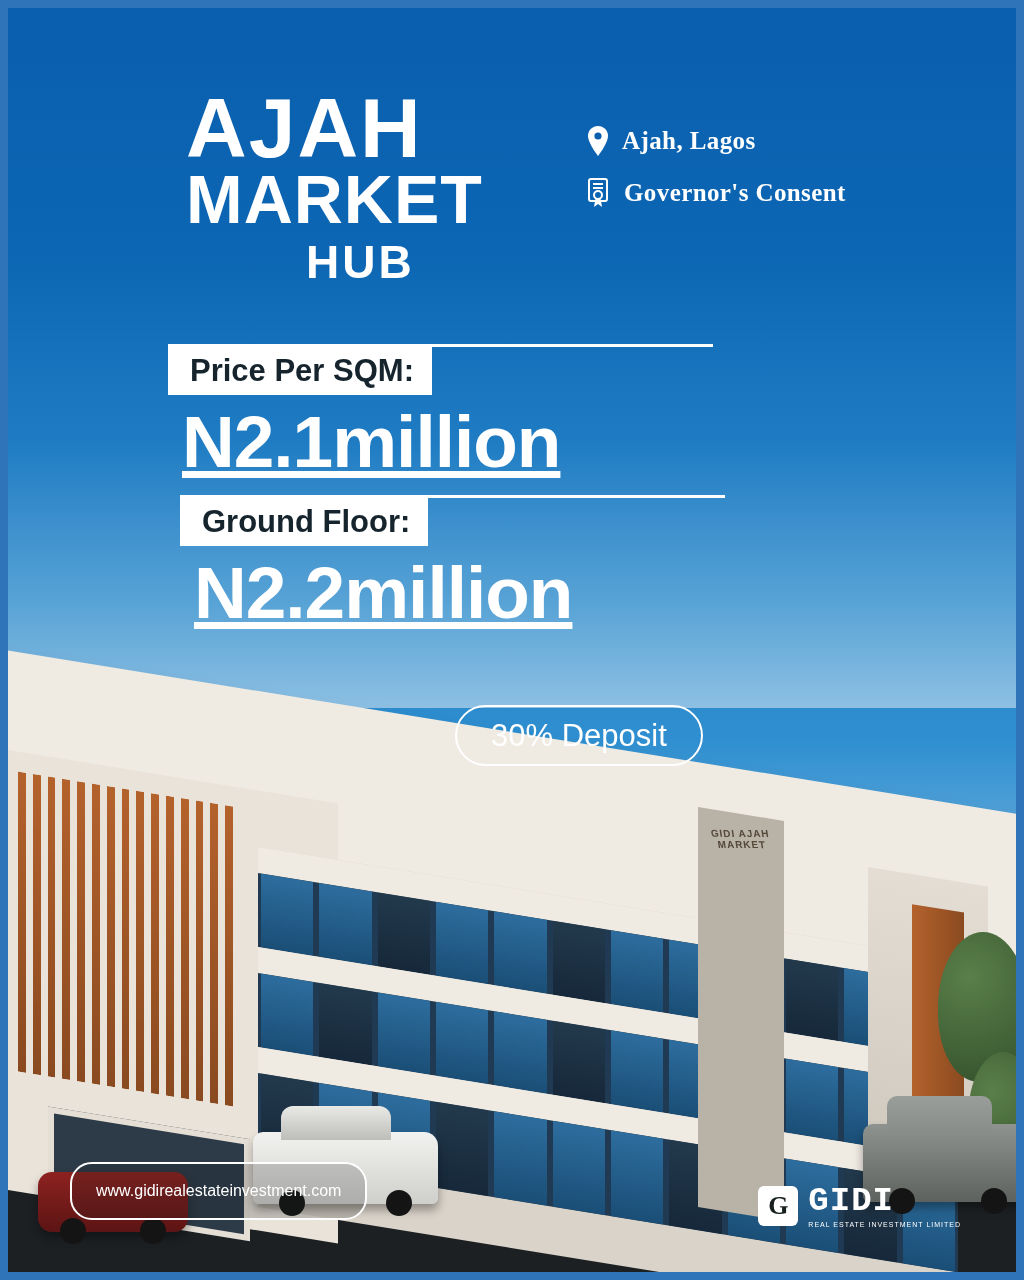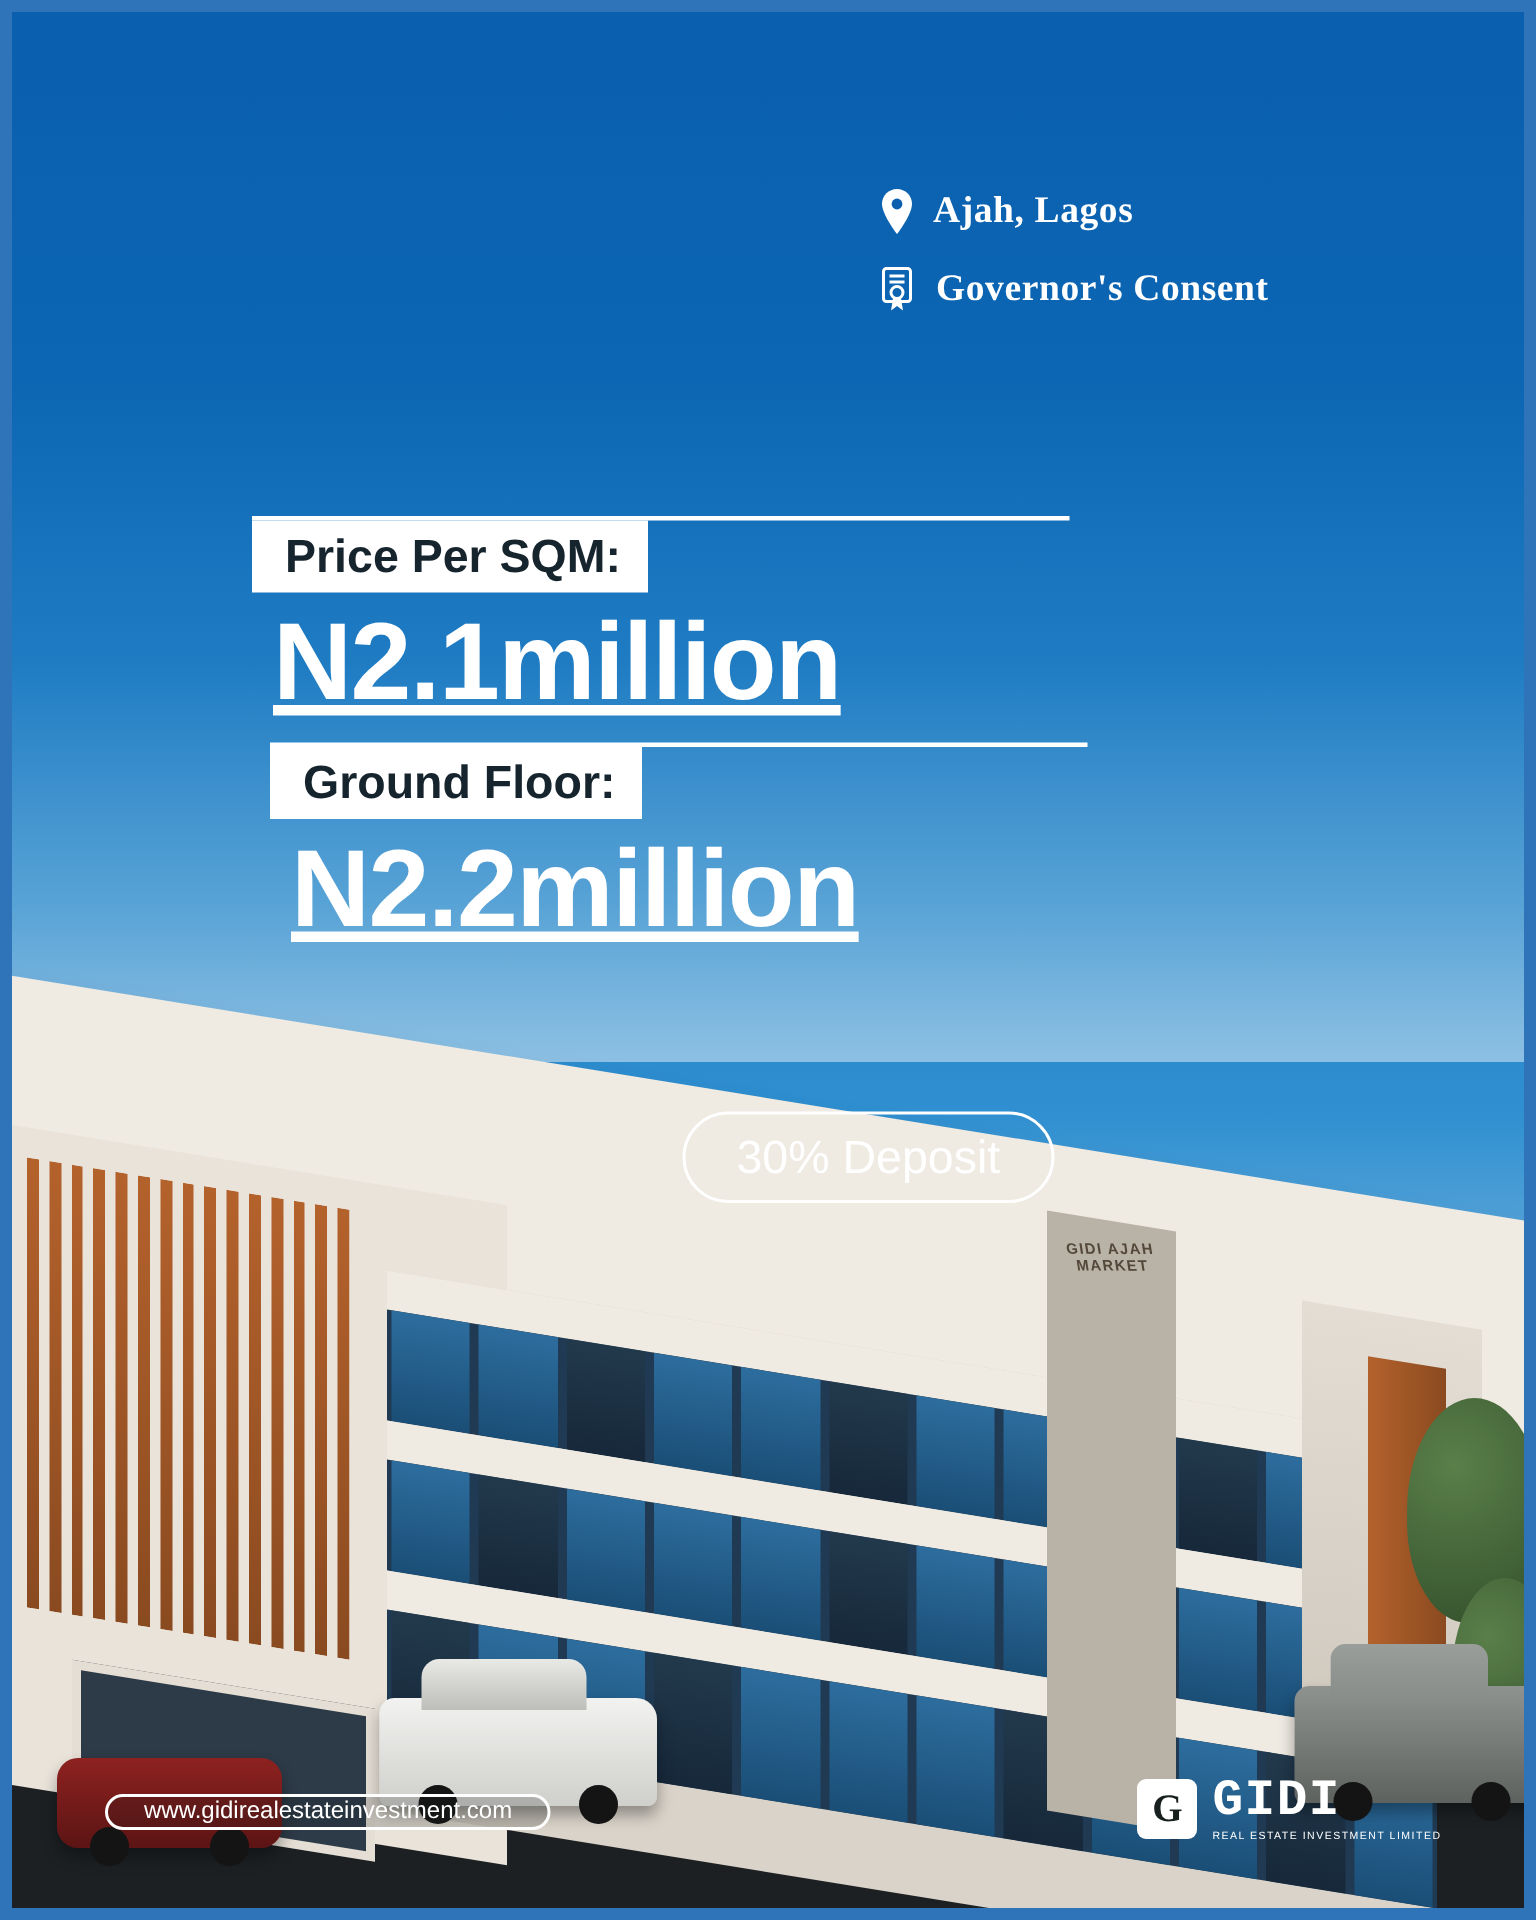--- a/index.html
+++ b/index.html
@@ -125,21 +125,20 @@
     position: absolute;
     left: 447px;
     top: 697px;
     border: 2px solid #ffffff;
     border-radius: 36px;
     padding: 13px 34px;
     color: #ffffff;
     font-size: 31px;
     font-weight: 400;
     line-height: 1;
-    margin-top: 36px;
   }
   
   .scene {
     position: absolute;
     left: 0;
     bottom: 0;
     width: 1008px;
     height: 640px;
     overflow: hidden;
   }
@@ -329,21 +328,21 @@
     border-radius: 50%;
     background: #141414;
   }
   
   .url-pill {
     position: absolute;
     left: 62px;
     bottom: 52px;
     border: 2px solid #ffffff;
     border-radius: 22px;
-    padding: 2px 24px;
+    padding: 19px 24px;
     color: #ffffff;
     font-size: 16px;
     line-height: 1;
     background: rgba(20,25,30,0.18);
   }
   .logo {
     position: absolute;
     right: 55px;
     bottom: 44px;
     display: flex;
@@ -480,20 +479,25 @@
       <div class="car car-white">
         <div class="wheel" style="left:26px;"></div>
         <div class="wheel" style="right:26px;"></div>
       </div>
       <div class="car car-grey">
         <div class="wheel" style="left:26px;"></div>
         <div class="wheel" style="right:26px;"></div>
       </div>
     </div>
 
+    <div class="headline">
+      <div class="l1">AJAH</div>
+      <div class="l2">MARKET</div>
+      <div class="l3">HUB</div>
+    </div>
 
     <div class="meta">
       <div class="meta-row">
         <span>
           <svg class="icon-svg" width="24" height="30" viewBox="0 0 24 30">
             <path d="M12 0C6.5 0 2 4.4 2 9.8 2 17.3 12 30 12 30s10-12.7 10-20.2C22 4.4 17.5 0 12 0z" fill="#ffffff"></path>
             <circle cx="12" cy="10" r="3.6" fill="#0a5fae"></circle>
           </svg>
         </span>
         <span class="txt">Ajah, Lagos</span>

